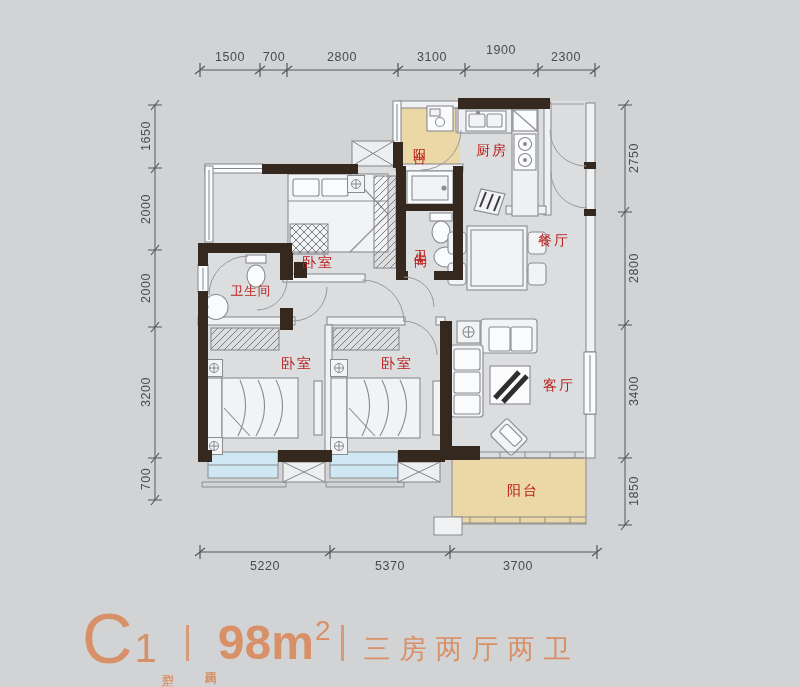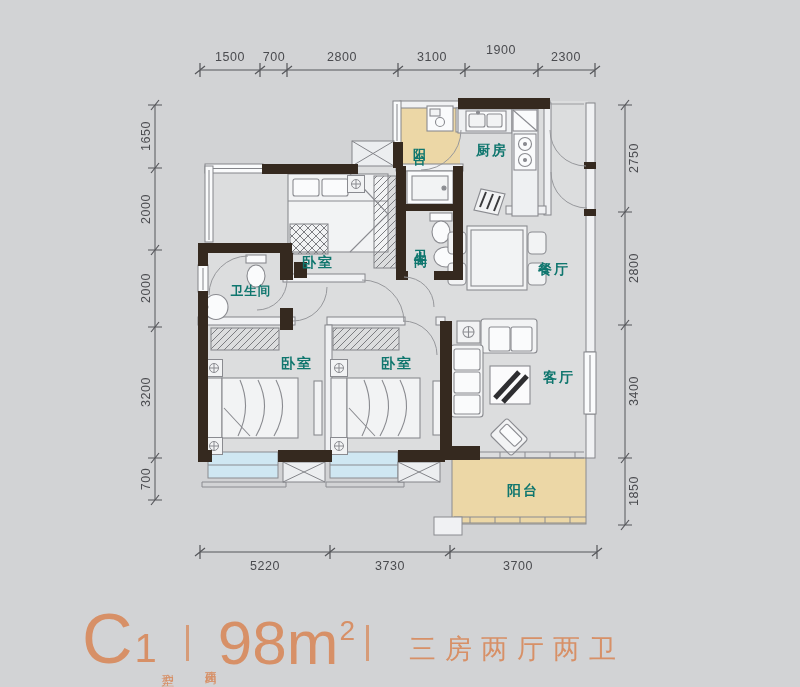--- a/index.html
+++ b/index.html
@@ -5,40 +5,40 @@
   html,body{margin:0;padding:0;background:#c9cacc;}
   .stage{
     position:relative;width:800px;height:687px;margin:0 auto;
     background:#d2d3d5;overflow:hidden;
     font-family:"Liberation Sans","DejaVu Sans",sans-serif;
   }
   .stage svg{position:absolute;left:0;top:0;}
   
   .lbl{
     position:absolute;transform:translate(-50%,-50%);
-    font-size:14px;font-weight:700;letter-spacing:2px;color:#0f766e;white-space:nowrap;
+    font-size:14px;font-weight:400;letter-spacing:2px;color:#b91c1c;white-space:nowrap;
   }
   .lbl.v{writing-mode:vertical-rl;text-orientation:upright;font-size:13px;letter-spacing:3px;}
   .dim{
     position:absolute;transform:translate(-50%,-50%);
     font-size:12.5px;color:#4a4b4f;letter-spacing:.5px;white-space:nowrap;
   }
   .dim.rot{transform:translate(-50%,-50%) rotate(-90deg);}
   
   .footer{
     position:absolute;left:82px;top:612px;display:flex;align-items:flex-end;
     color:#d79067;
   }
   .f-c{font-size:70px;line-height:54px;font-weight:400;}
   .f-1{font-size:40px;line-height:36px;margin-left:2px;}
   .f-vert{writing-mode:vertical-rl;text-orientation:upright;font-size:12.5px;line-height:14px;margin:0 0 1px 4px;letter-spacing:1px;}
   .f-bar{width:3px;height:36px;background:#d79067;opacity:.85;margin:0 11px 5px 11px;}
-  .f-area{font-size:62px;line-height:46px;}
+  .f-area{font-size:48px;line-height:46px;font-weight:bold;}
   .f-sup{font-size:28px;line-height:22px;margin:0 0 24px 1px;}
-  .f-tagline{font-size:27px;line-height:30px;letter-spacing:9px;margin:0 0 2px 29px;white-space:nowrap;}
+  .f-tagline{font-size:27px;line-height:30px;letter-spacing:9px;margin:0 0 2px 8px;white-space:nowrap;}
 </style>
 </head>
 <body>
 
 <div class="stage">
 
 <svg width="800" height="687" viewBox="0 0 800 687" xmlns="http://www.w3.org/2000/svg">
   <defs>
     <pattern id="ph" width="7" height="7" patternUnits="userSpaceOnUse">
       <path d="M0 7 L7 0" stroke="#7c7d81" stroke-width="1" fill="none"></path>
@@ -315,26 +315,26 @@
   <g stroke="#8a8b90" stroke-width="1" fill="none">
     <path d="M480 452 H 584 M480 458 H 584 M500 452 V458 M525 452 V458 M550 452 V458 M575 452 V458"></path>
     <path d="M454 517 H 586 M454 523 H 586 M470 517 V523 M495 517 V523 M520 517 V523 M545 517 V523 M570 517 V523"></path>
     <rect x="434" y="517" width="28" height="18" fill="#f0f1f3"></rect>
   </g>
 </svg>
 
 <div class="lbl v" style="left:419px;top:141px">阳台</div>
 <div class="lbl" style="left:492px;top:151px">厨房</div>
 <div class="lbl v" style="left:420px;top:243px">卫生间</div>
-<div class="lbl" style="left:554px;top:270px">餐厅</div>
+<div class="lbl" style="left:554px;top:241px">餐厅</div>
 <div class="lbl" style="left:318px;top:263px">卧室</div>
 <div class="lbl" style="left:251px;top:291px;font-size:12.5px;letter-spacing:1px">卫生间</div>
 <div class="lbl" style="left:297px;top:364px">卧室</div>
 <div class="lbl" style="left:397px;top:364px">卧室</div>
-<div class="lbl" style="left:559px;top:378px">客厅</div>
+<div class="lbl" style="left:559px;top:386px">客厅</div>
 <div class="lbl" style="left:523px;top:491px">阳台</div>
 
 <div class="dim" style="left:230px;top:57px">1500</div>
 <div class="dim" style="left:274px;top:57px">700</div>
 <div class="dim" style="left:342px;top:57px">2800</div>
 <div class="dim" style="left:432px;top:57px">3100</div>
 <div class="dim" style="left:501px;top:50px">1900</div>
 <div class="dim" style="left:566px;top:57px">2300</div>
 
 <div class="dim rot" style="left:146px;top:136px">1650</div>
@@ -342,21 +342,21 @@
 <div class="dim rot" style="left:146px;top:288px">2000</div>
 <div class="dim rot" style="left:146px;top:392px">3200</div>
 <div class="dim rot" style="left:146px;top:479px">700</div>
 
 <div class="dim rot" style="left:634px;top:158px">2750</div>
 <div class="dim rot" style="left:634px;top:268px">2800</div>
 <div class="dim rot" style="left:634px;top:391px">3400</div>
 <div class="dim rot" style="left:634px;top:491px">1850</div>
 
 <div class="dim" style="left:265px;top:566px">5220</div>
-<div class="dim" style="left:390px;top:566px">3730</div>
+<div class="dim" style="left:390px;top:566px">5370</div>
 <div class="dim" style="left:518px;top:566px">3700</div>
 
 <div class="footer">
   <span class="f-c">C</span>
   <span class="f-1">1</span>
   <span class="f-vert">户型</span>
   <span class="f-bar"></span>
   <span class="f-vert" style="font-size:11.5px">建面约</span>
   <span class="f-area">98m</span>
   <span class="f-sup">2</span>

